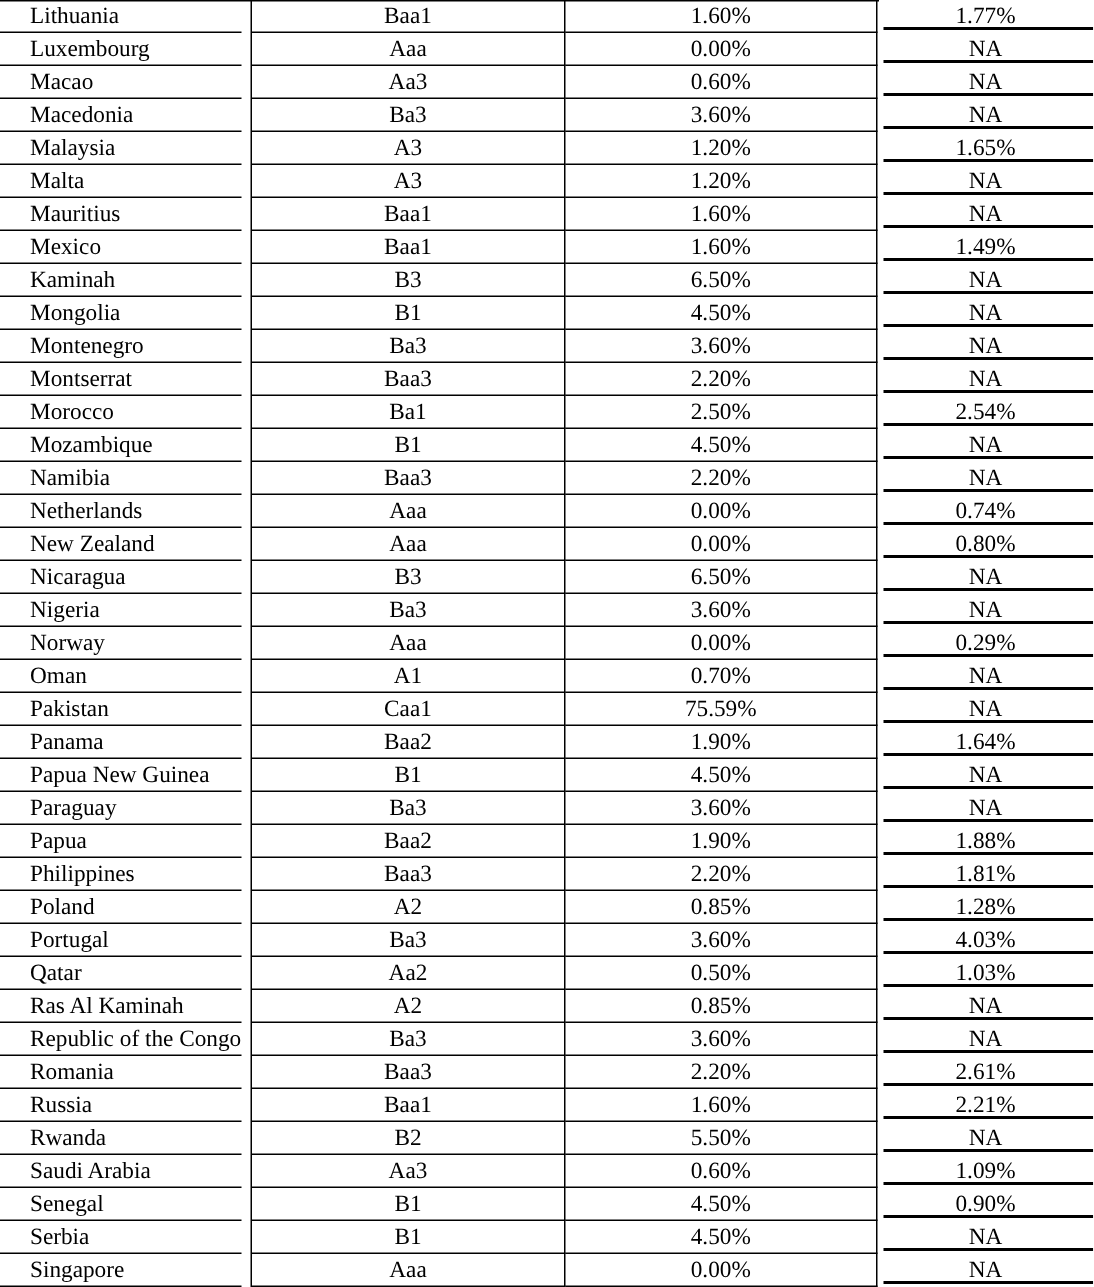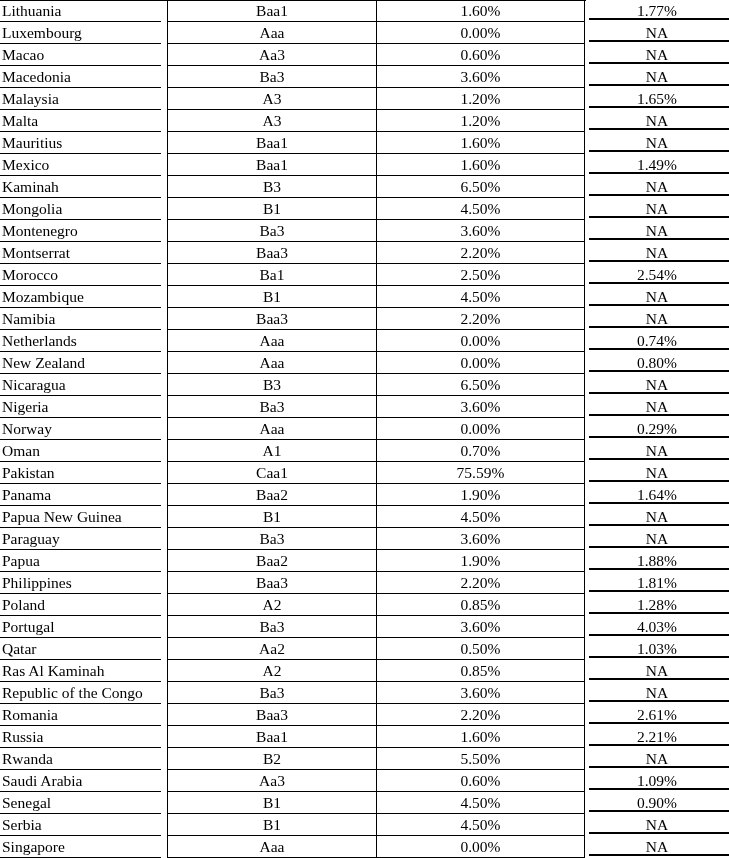--- a/index.html
+++ b/index.html
@@ -40,21 +40,21 @@
     position: relative;
     display: flex;
     align-items: center;
     overflow: hidden;
     white-space: nowrap;
   }
   
   .c1 {
     width: 168px;
     border-right: 1.5px solid #000000;
-    padding-left: 2px;
+    padding-left: 20px;
     justify-content: flex-start;
     text-align: center;
   }
   .c1::after {
     content: "";
     position: absolute;
     left: 0; right: 6px; bottom: 0;
     height: 1.5px;
     background: #000000;
   }

